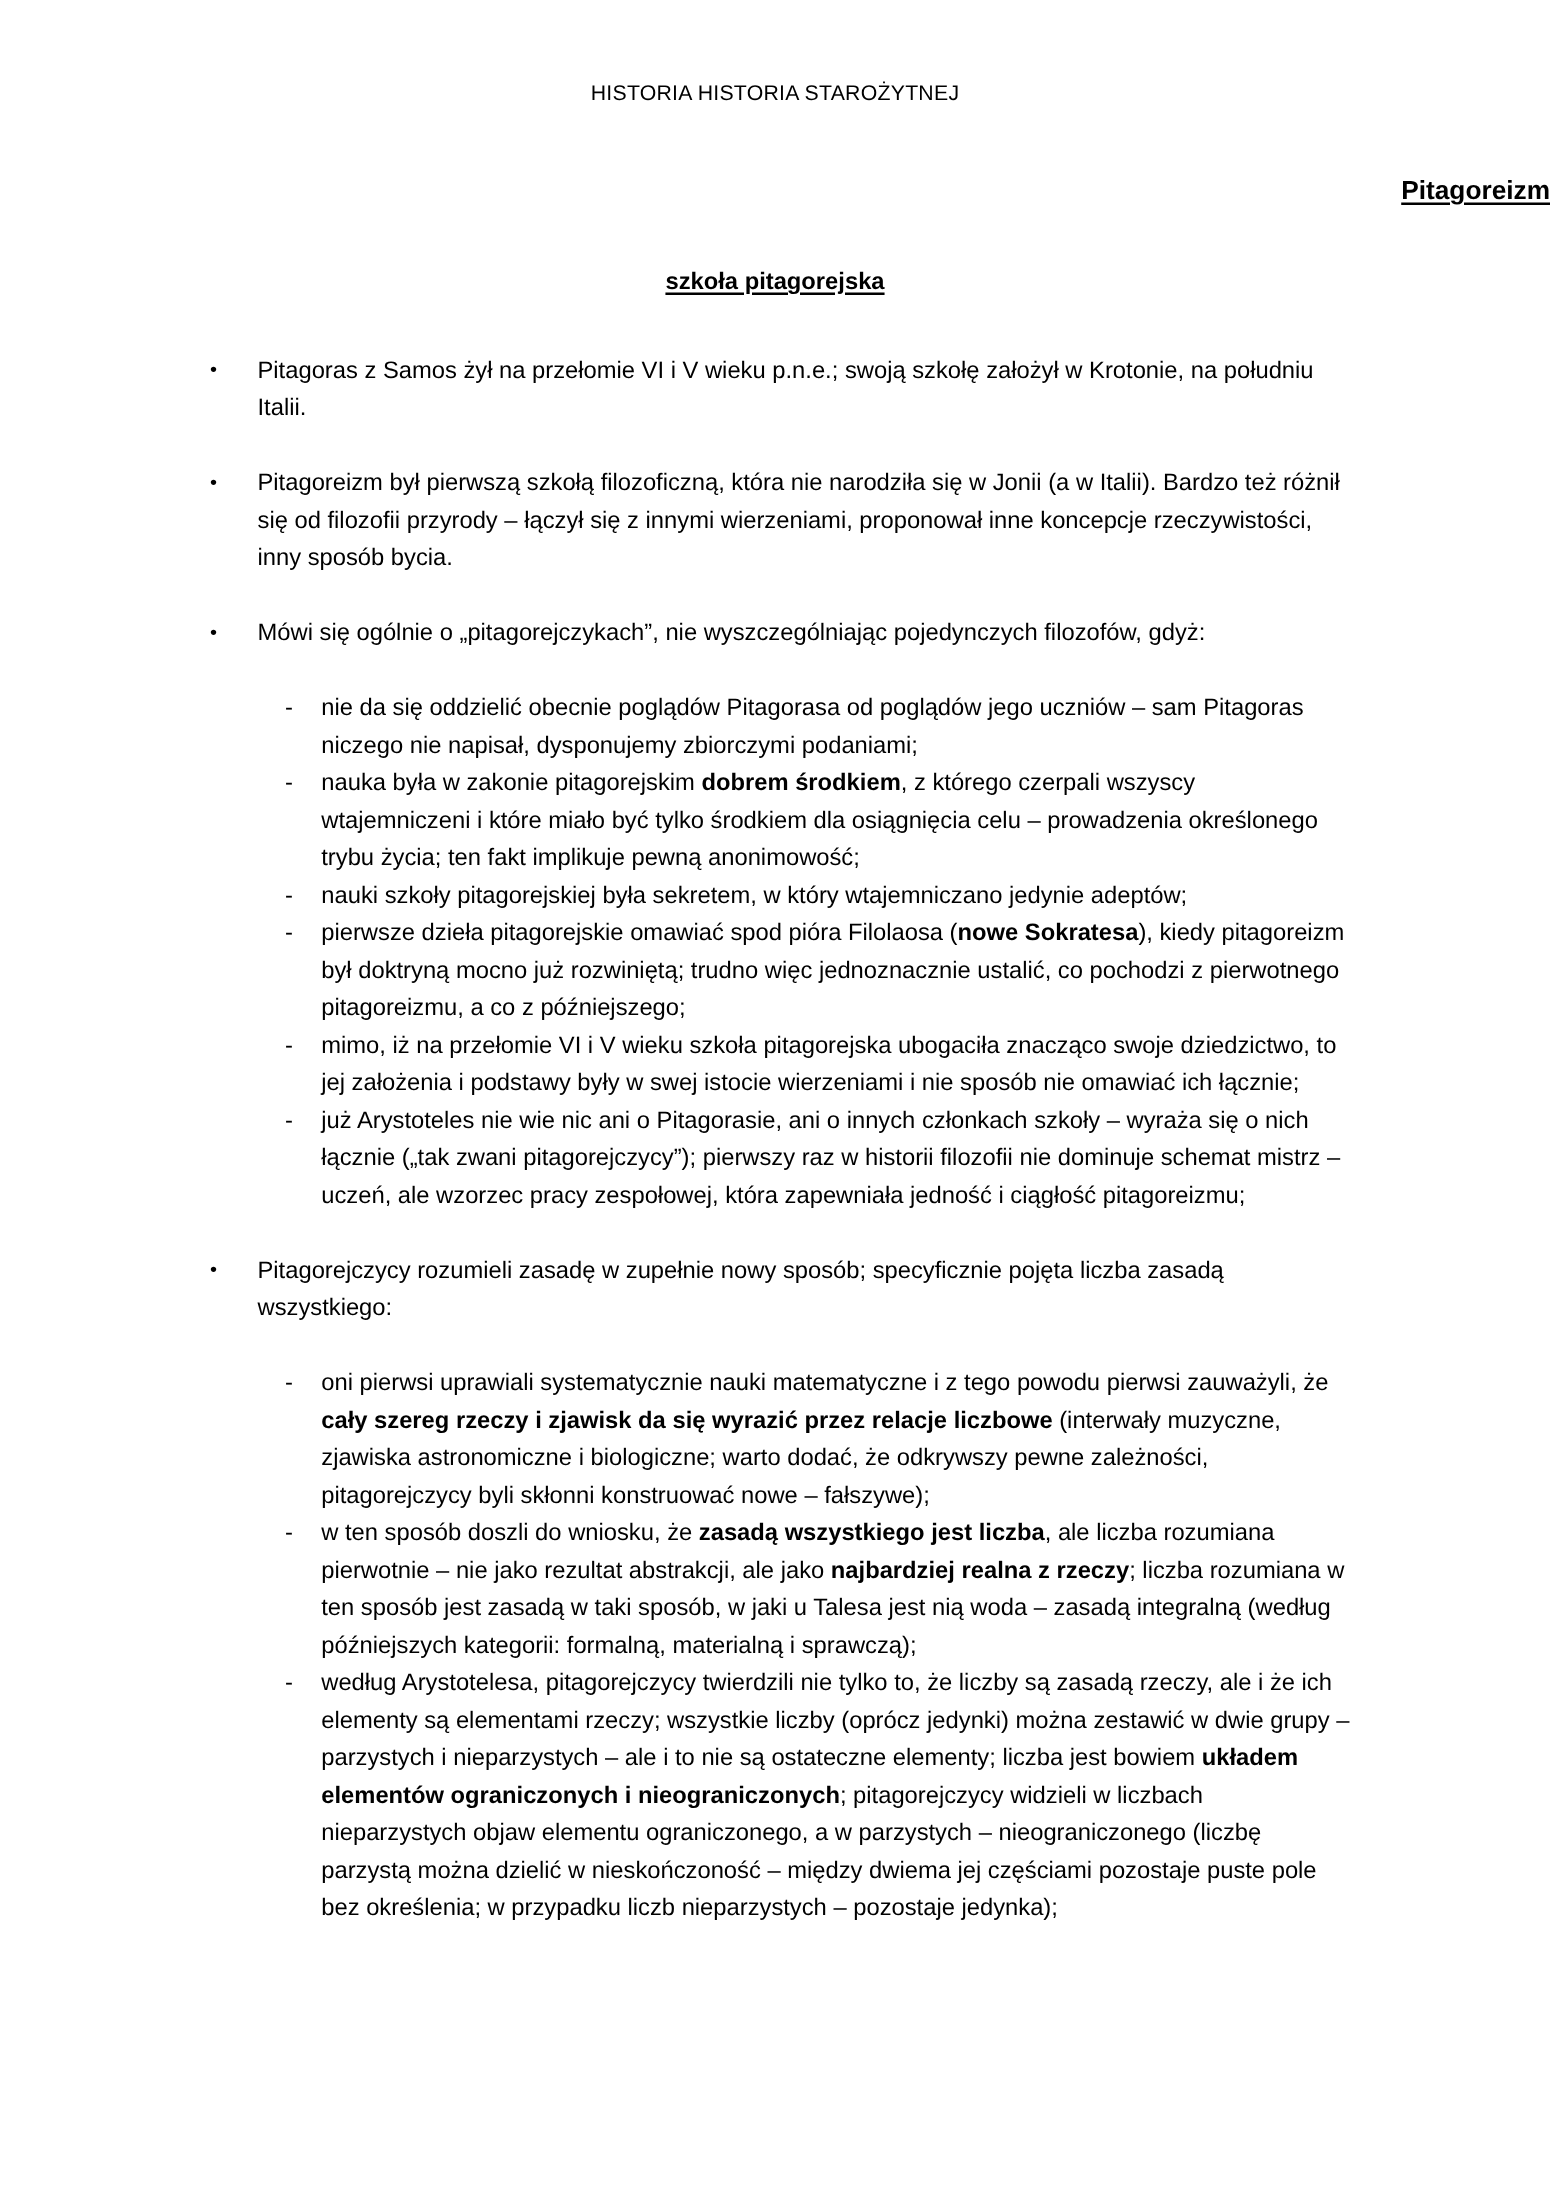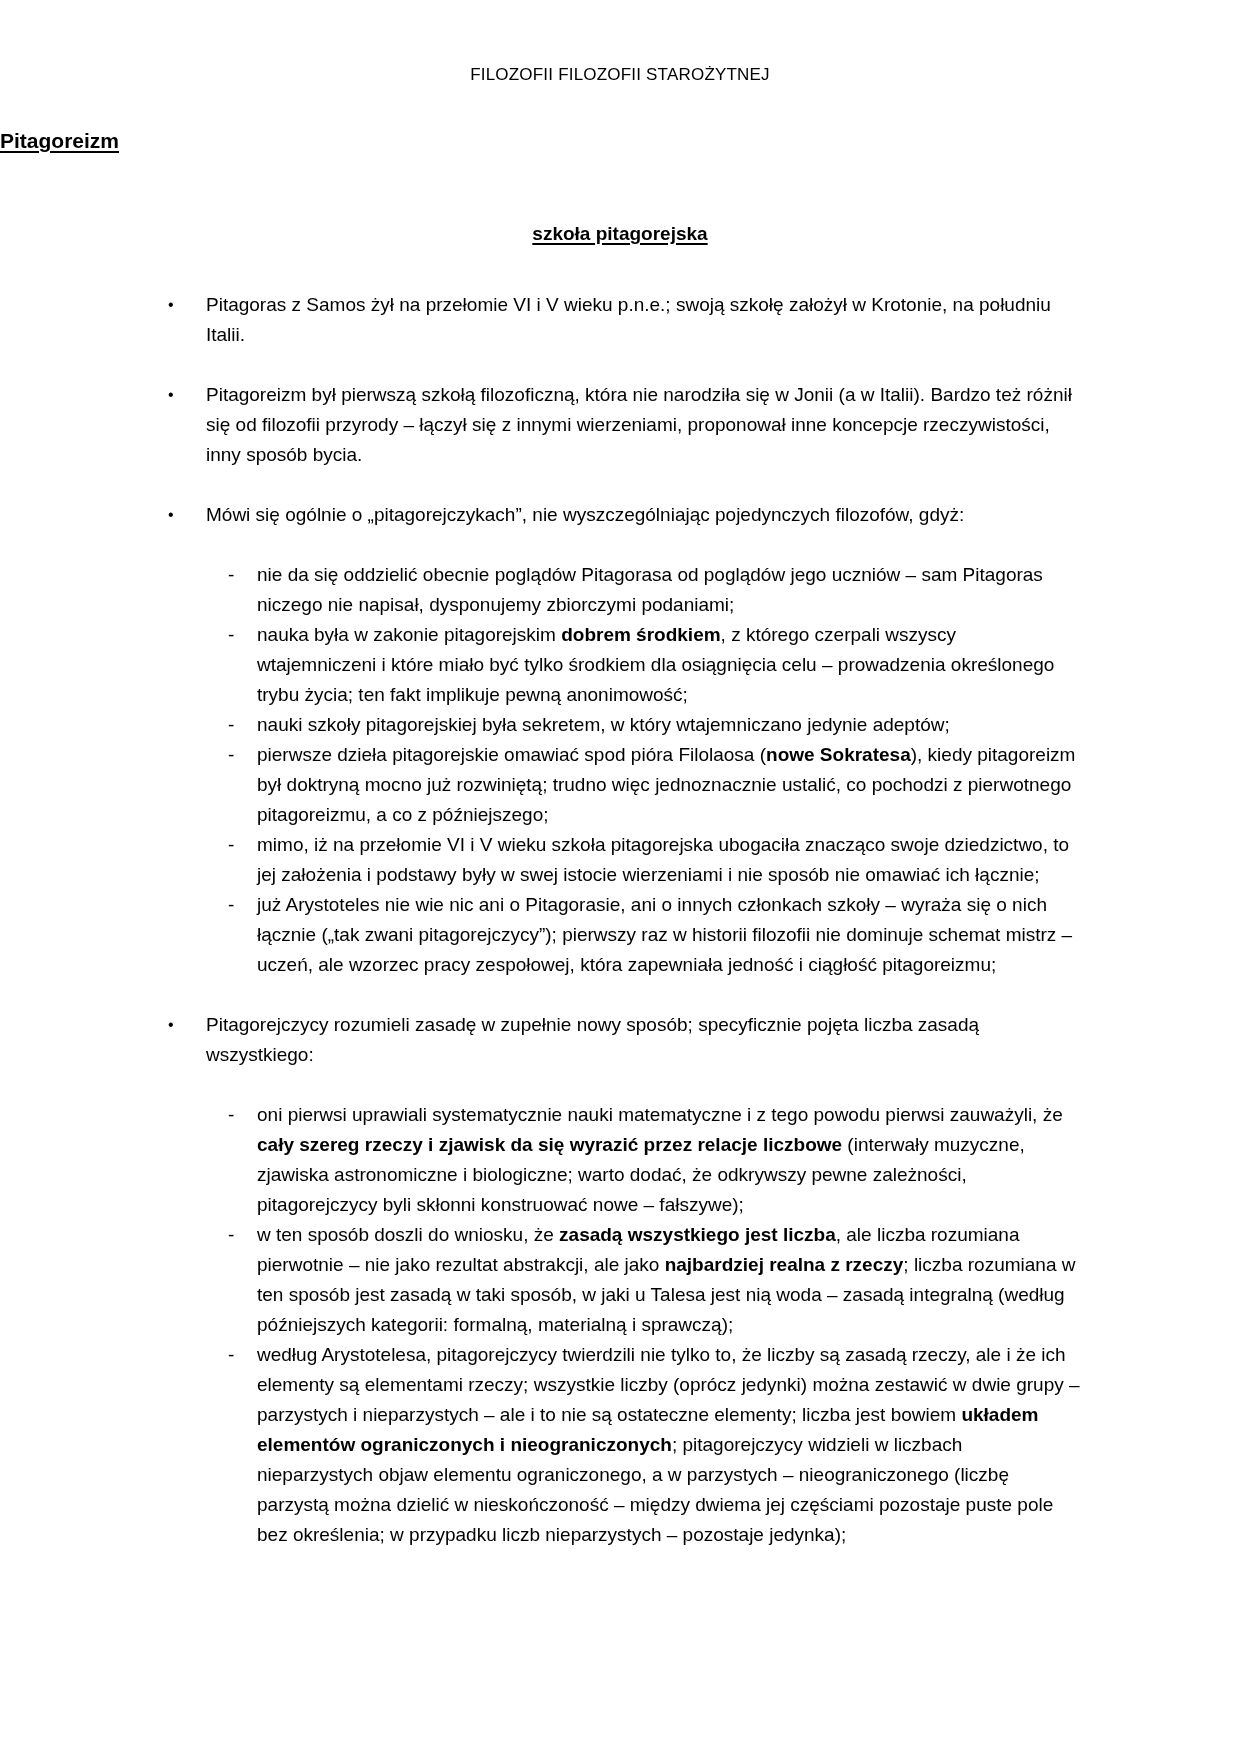--- a/index.html
+++ b/index.html
@@ -17,31 +17,31 @@
     background: #ffffff;
     padding-top: 64px;
   }
   .doc-header {
     text-align: center;
     font-size: 17px;
     letter-spacing: 0.2px;
     line-height: 22px;
   }
   .doc-title {
-    margin-top: 42px;
-    text-align: left;
+    margin-top: 54px;
+    text-align: right;
     font-size: 21px;
     font-weight: bold;
     text-decoration: underline;
     text-decoration-thickness: 2px;
     text-underline-offset: 3px;
     line-height: 26px;
   }
   .doc-subtitle {
-    margin-top: 68px;
+    margin-top: 48px;
     text-align: center;
     font-size: 19px;
     font-weight: bold;
     text-decoration: underline;
     text-decoration-thickness: 2px;
     text-underline-offset: 3px;
     line-height: 24px;
   }
   .content {
     width: 912px;
@@ -63,21 +63,21 @@
   .sub-item { display: flex; }
   .dash-marker { flex: none; width: 29px; line-height: 30px; }
   .text { flex: 1; min-width: 0; }
   .bold { font-weight: bold; }
 </style>
 </head>
 <body>
 
 <div class="page">
   <div>
-    <div class="doc-header">FILOZOFII FILOZOFII STAROŻYTNEJ</div>
+    <div class="doc-header">HISTORIA HISTORIA STAROŻYTNEJ</div>
     <div class="doc-title">Pitagoreizm</div>
     <div class="doc-subtitle">szkoła pitagorejska</div>
   </div>
   <div class="content" id="content">
       <div class="bullet-item">
         <span class="bullet-marker">•</span>
         <div class="text"><span class="run">Pitagoras z Samos żył na przełomie VI i V wieku p.n.e.; swoją szkołę założył w Krotonie, na południu Italii.</span></div>
       </div>
       <div class="bullet-item">
         <span class="bullet-marker">•</span>

